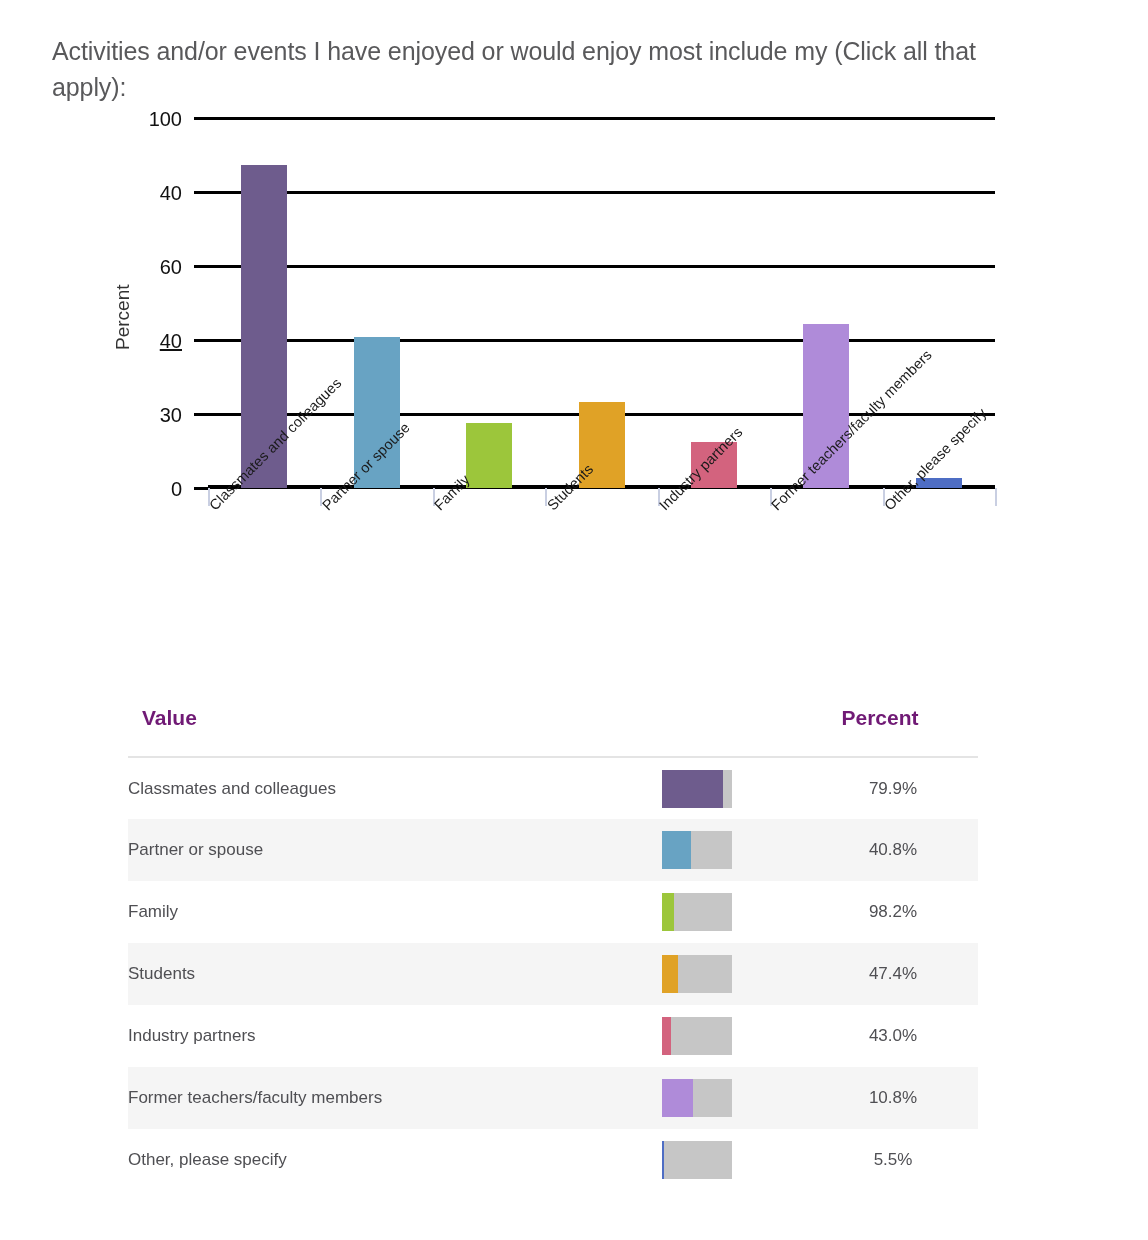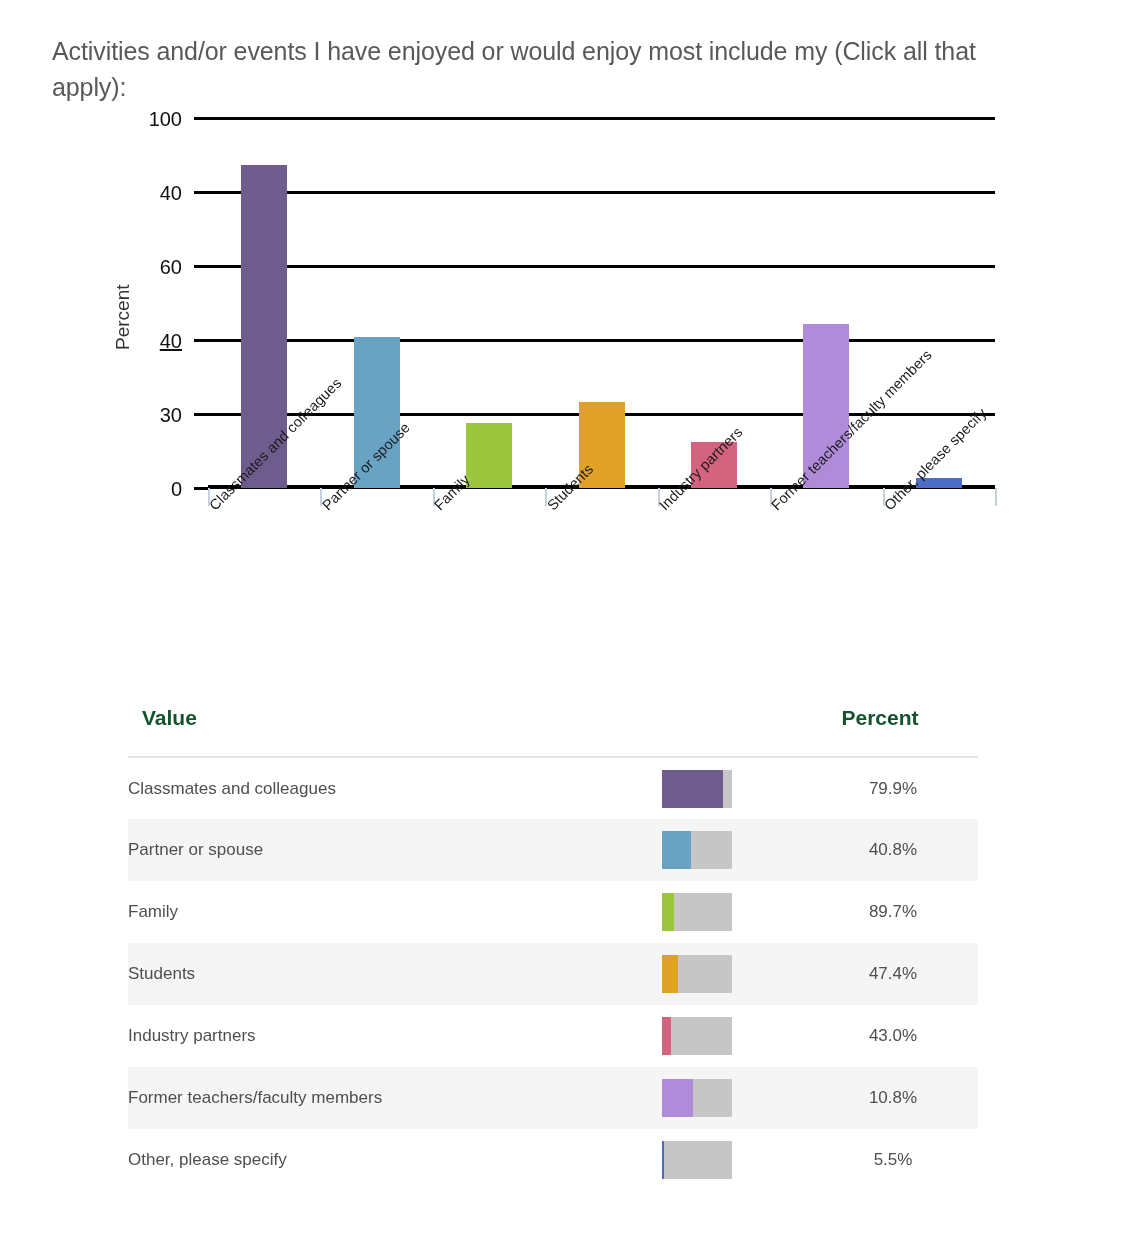--- a/index.html
+++ b/index.html
@@ -106,21 +106,21 @@
   
   #table-wrap {
     position:absolute;
     left:128px; top:706px;
     width:850px;
   }
   #tbl { width:850px; border-collapse:collapse; }
   #tbl th {
     font-size:21px;
     font-weight:bold;
-    color:#14532d;
+    color:#701a75;
     text-align:left;
     padding:0 0 26px 14px;
     border-bottom:2px solid #e4e4e4;
   }
   #tbl th.pct-head { text-align:center; padding-right:26px; padding-left:0; }
   #tbl td {
     font-size:17px;
     color:#4f4f53;
     padding:0;
     height:62px;
@@ -226,21 +226,21 @@
           <td class="pct-cell">79.9%</td>
         </tr>
         <tr class="odd">
           <td class="label-cell">Partner or spouse</td>
           <td class="bar-cell"><span class="minibar" style="background: rgb(198, 198, 198);"><span class="fill" style="width: 28.56px; background: rgb(104, 163, 195);"></span></span></td>
           <td class="pct-cell">40.8%</td>
         </tr>
         <tr class="even">
           <td class="label-cell">Family</td>
           <td class="bar-cell"><span class="minibar" style="background: rgb(198, 198, 198);"><span class="fill" style="width: 12.32px; background: rgb(156, 198, 59);"></span></span></td>
-          <td class="pct-cell">89.7%</td>
+          <td class="pct-cell">98.2%</td>
         </tr>
         <tr class="odd">
           <td class="label-cell">Students</td>
           <td class="bar-cell"><span class="minibar" style="background: rgb(198, 198, 198);"><span class="fill" style="width: 16.24px; background: rgb(224, 162, 38);"></span></span></td>
           <td class="pct-cell">47.4%</td>
         </tr>
         <tr class="even">
           <td class="label-cell">Industry partners</td>
           <td class="bar-cell"><span class="minibar" style="background: rgb(198, 198, 198);"><span class="fill" style="width: 8.68px; background: rgb(211, 99, 126);"></span></span></td>
           <td class="pct-cell">43.0%</td>

